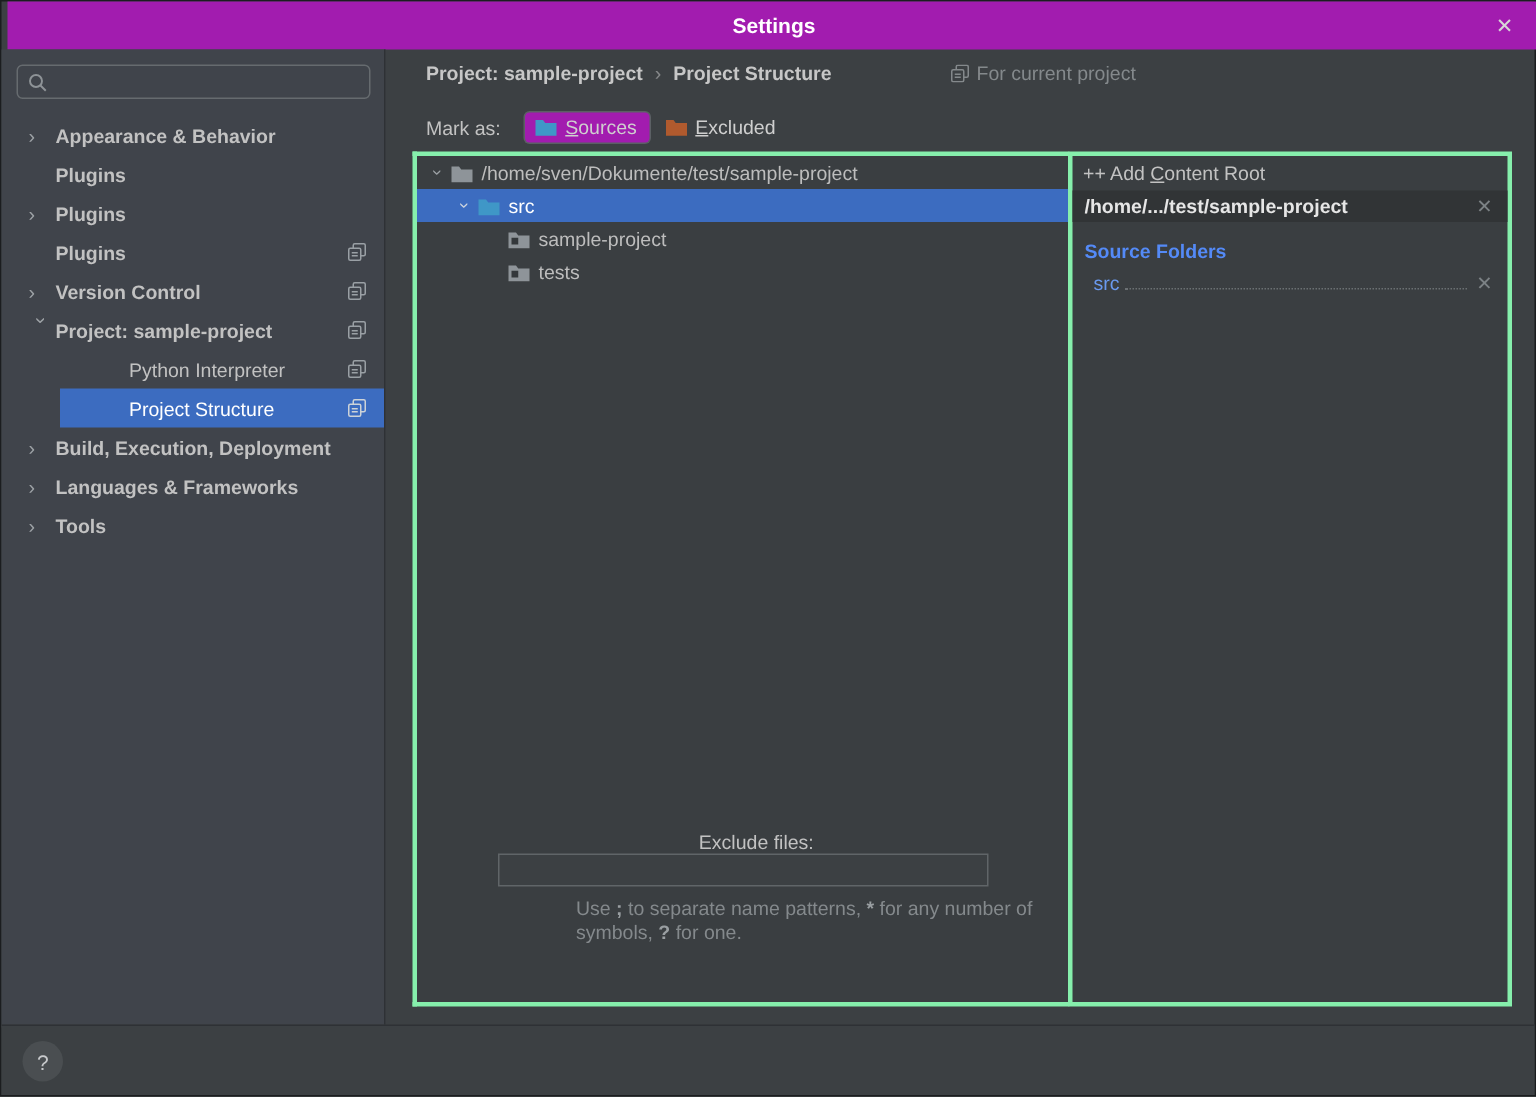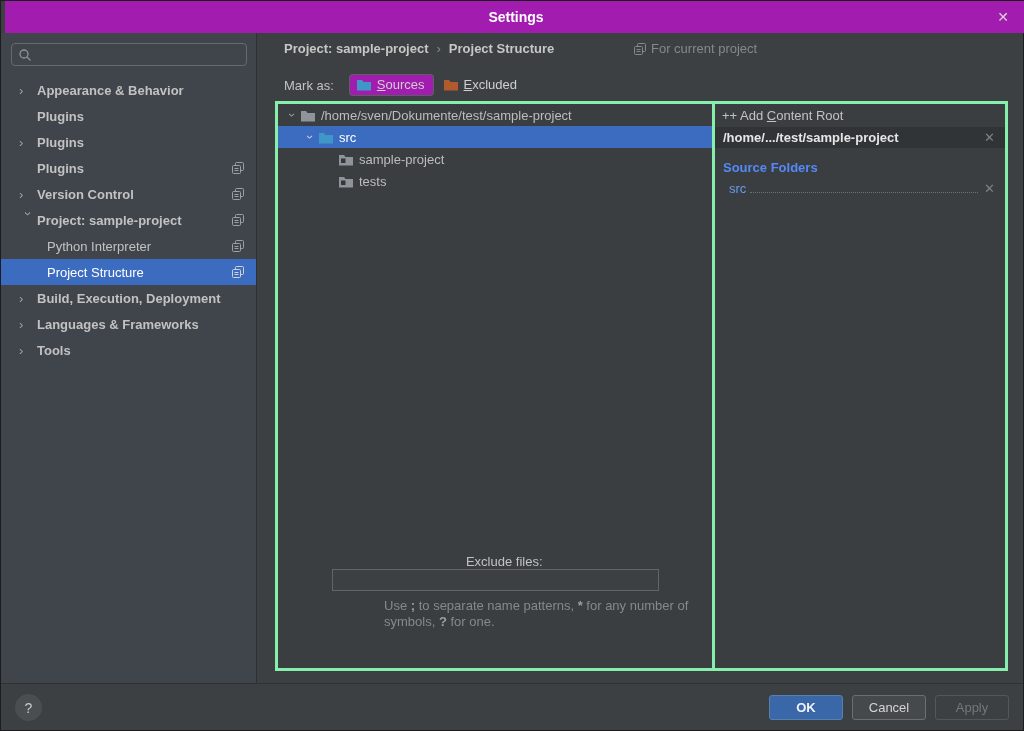--- a/index.html
+++ b/index.html
@@ -14,21 +14,21 @@
   .titlebar .close { position:absolute; right:10px; top:0; height:32px; width:28px; display:flex; align-items:center; justify-content:center; color:#d7d7d7; font-size:14px; cursor:pointer; }
 
   
   .sidebar { position:absolute; left:0; top:32px; width:256px; height:652px; background:#40444b; border-right:1px solid #2e3135; }
   .search-box { position:absolute; left:10px; top:10px; width:236px; height:23px; border:1px solid #666b6f; border-radius:4px; background:#40444b; display:flex; align-items:center; padding-left:6px; }
   .search-box input { flex:1; background:transparent; border:none; outline:none; color:#ddd; font-size:13px; padding:0 6px; font-family:inherit; }
   .nav { position:absolute; left:0; top:44px; width:100%; }
   .nav-item { height:26px; display:flex; align-items:center; position:relative; padding-left:18px; cursor:pointer; color:#c2c2c2; }
   .nav-item .chev { width:18px; font-size:13px; color:#9da2a6; flex:0 0 18px; }
   .nav-item .lbl { font-weight:bold; }
-  .nav-item.sub { padding-left:46px; }
+  .nav-item.sub { padding-left:46px;margin-left:39px; }
   .nav-item.sub .lbl { font-weight:normal; }
   .nav-item.sel { background:#3c6cc0; color:#ffffff; }
   .nav-item .badge { position:absolute; right:12px; top:7px; }
   .chev.down { display:inline-block; transform:rotate(90deg); }
 
   
   .breadcrumb { position:absolute; left:283px; top:40px; display:flex; align-items:center; gap:8px; }
   .breadcrumb .bc { font-weight:bold; color:#c7c7c7; }
   .breadcrumb .sep { color:#87898b; font-size:13px; }
   .bc-note { position:absolute; left:633px; top:40px; display:flex; align-items:center; gap:5px; color:#84898c; }
@@ -311,20 +311,15 @@
       <span class="name">src</span>
       <span class="leader"></span>
       <span class="x-btn">✕</span>
     </div>
   </div>
 
   <div class="footer">
     <div class="help-circle">
         <span>?</span>
       </div>
-    <div class="btns">
-      <div class="btn primary">OK</div>
-      <div class="btn normal">Cancel</div>
-      <div class="btn disabled">Apply</div>
-    </div>
   </div>
 
 </div>
 
 </body></html>

